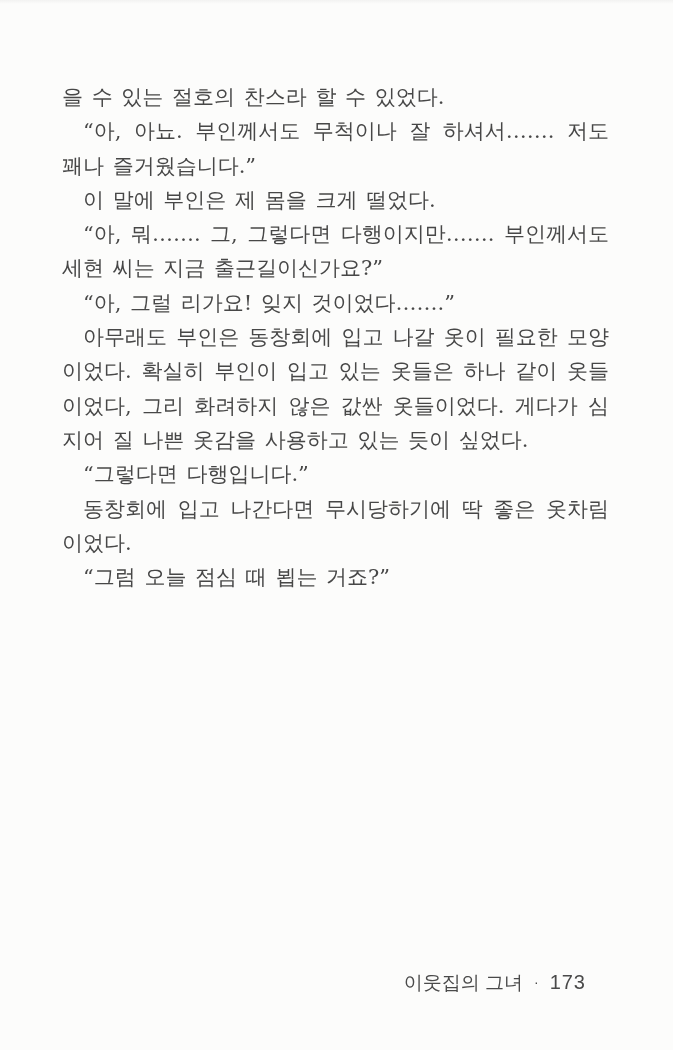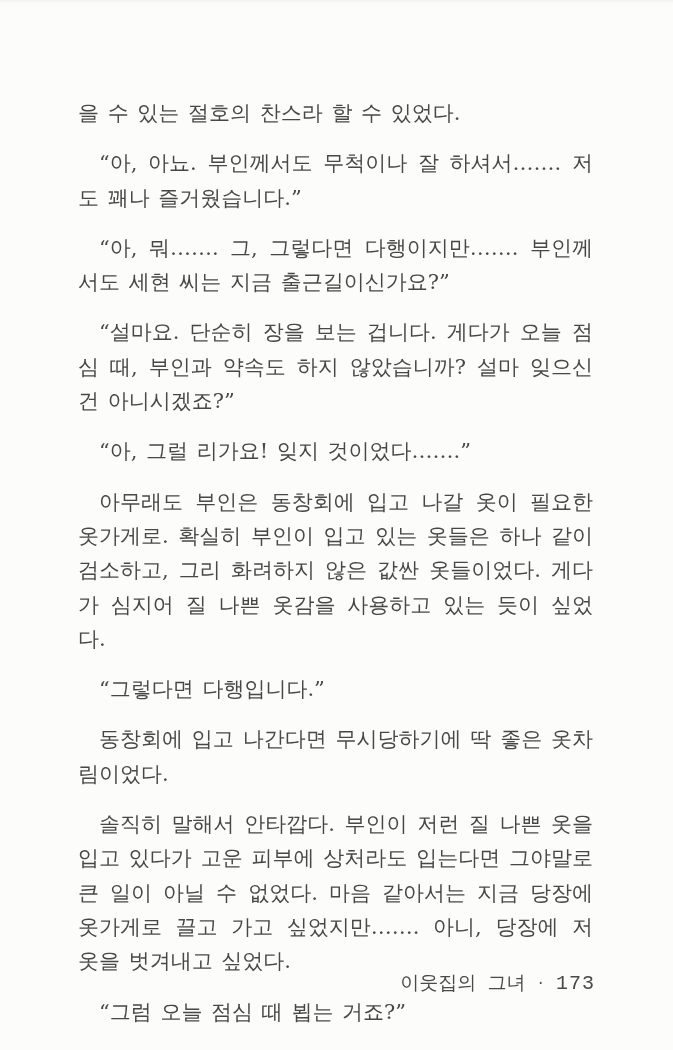--- a/index.html
+++ b/index.html
@@ -24,33 +24,33 @@
     top: 80px;
     width: 547px;
     font-family: "DejaVu Serif", "Liberation Serif", serif;
     font-size: 21px;
     line-height: 34.3px;
     color: #474747;
     text-align: justify;
     word-spacing: 2px;
   }
   .para {
-    margin: 16px;
+    margin: 0;
     padding: 0;
     word-break: normal;
     overflow-wrap: break-word;
   }
   .para.indent {
     text-indent: 21px;
   }
   .footer {
     position: absolute;
     top: 970px;
-    right: 78px;
-    font-family: Liberation Mono, monospace;
+    right: 87px;
+    font-family: Liberation Sans, sans-serif;
     font-size: 19px;
     color: #4a4a4a;
     white-space: nowrap;
   }
   .footer .sep {
     display: inline-block;
     margin: 0 11px;
     font-size: 14px;
     vertical-align: 2px;
   }
@@ -60,27 +60,26 @@
   }
 </style>
 </head>
 <body>
 
 <div class="page">
 
   <div class="text-block">
       <p class="para">을 수 있는 절호의 찬스라 할 수 있었다.</p>
       <p class="para indent">“아, 아뇨. 부인께서도 무척이나 잘 하셔서……. 저도 꽤나 즐거웠습니다.”</p>
+      <p class="para indent">이 말에 부인은 제 몸을 크게 떨었다.</p>
       <p class="para indent">“아, 뭐……. 그, 그렇다면 다행이지만……. 부인께서도 세현 씨는 지금 출근길이신가요?”</p>
-      <p class="para indent">“설마요. 단순히 장을 보는 겁니다. 게다가 오늘 점심 때, 부인과 약속도 하지 않았습니까? 설마 잊으신 건 아니시겠죠?”</p>
       <p class="para indent">“아, 그럴 리가요! 잊지 것이었다…….”</p>
-      <p class="para indent">아무래도 부인은 동창회에 입고 나갈 옷이 필요한 옷가게로. 확실히 부인이 입고 있는 옷들은 하나 같이 검소하고, 그리 화려하지 않은 값싼 옷들이었다. 게다가 심지어 질 나쁜 옷감을 사용하고 있는 듯이 싶었다.</p>
+      <p class="para indent">아무래도 부인은 동창회에 입고 나갈 옷이 필요한 모양이었다. 확실히 부인이 입고 있는 옷들은 하나 같이 옷들이었다, 그리 화려하지 않은 값싼 옷들이었다. 게다가 심지어 질 나쁜 옷감을 사용하고 있는 듯이 싶었다.</p>
       <p class="para indent">“그렇다면 다행입니다.”</p>
       <p class="para indent">동창회에 입고 나간다면 무시당하기에 딱 좋은 옷차림이었다.</p>
-      <p class="para indent">솔직히 말해서 안타깝다. 부인이 저런 질 나쁜 옷을 입고 있다가 고운 피부에 상처라도 입는다면 그야말로 큰 일이 아닐 수 없었다. 마음 같아서는 지금 당장에 옷가게로 끌고 가고 싶었지만……. 아니, 당장에 저 옷을 벗겨내고 싶었다.</p>
       <p class="para indent">“그럼 오늘 점심 때 뵙는 거죠?”</p>
     </div>
 
   <div class="footer">
     <span class="title">이웃집의 그녀</span><span class="sep">·</span><span class="num">173</span>
   </div>
 
 </div>
 
 </body></html>

